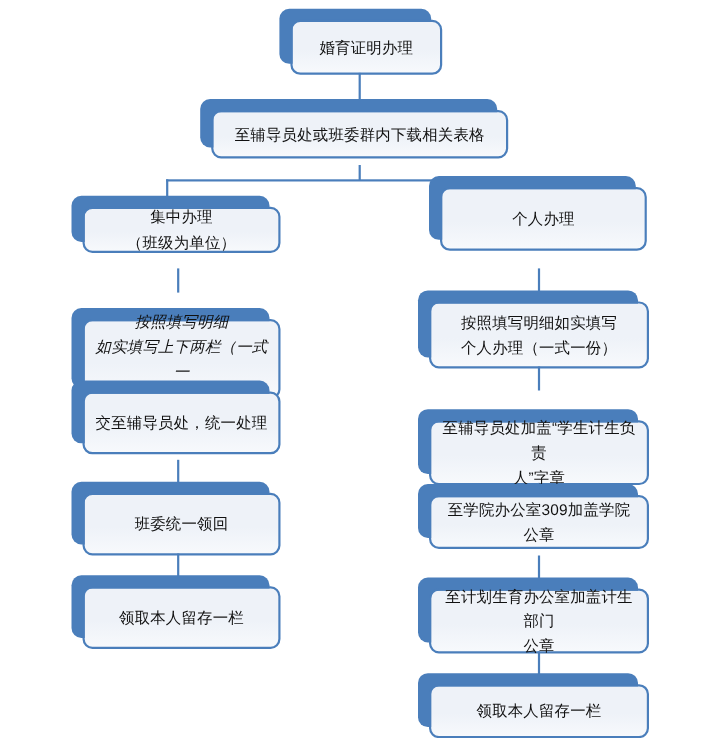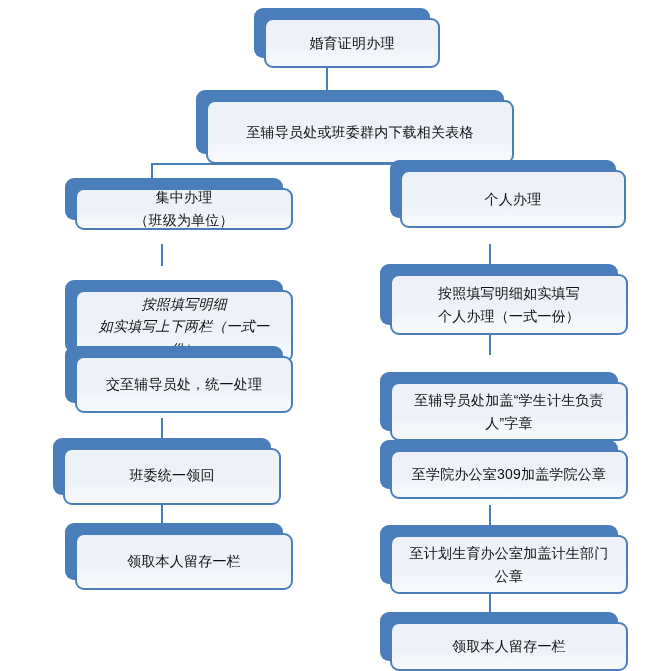--- a/index.html
+++ b/index.html
@@ -21,21 +21,20 @@
   .conn {
     position: absolute;
     background: #4a7ebb;
   }
   .conn.v { width: 2px; }
   .conn.h { height: 2px; }
 
   
   .node {
     position: absolute;
-    padding-left: 38px;
   }
   .node .plate {
     position: absolute;
     left: 0;
     top: 0;
     right: 10px;
     bottom: 10px;
     background: #4a7ebb;
     border-radius: 9px;
   }
@@ -88,21 +87,21 @@
   <div class="conn v" style="left:489px; top:505px; height:22px;"></div>
   <div class="conn v" style="left:489px; top:592px; height:22px;"></div>
 
   <div class="node" style="left:254px; top:8px; width:148px; height:60px;">
     <div class="plate"></div>
     <div class="face">
       <span class="label">婚育证明办理</span>
     </div>
   </div>
 
-  <div class="node wide" style="left:196px; top:90px; width:280px; height:74px;">
+  <div class="node wide" style="left:182px; top:90px; width:280px; height:54px;">
     <div class="plate"></div>
     <div class="face">
       <span class="label">至辅导员处或班委群内下载相关表格</span>
     </div>
   </div>
 
   <div class="node" style="left:65px; top:178px; width:190px; height:52px;">
     <div class="plate"></div>
     <div class="face">
       <span class="label">集中办理
@@ -119,21 +118,21 @@
     </div>
   </div>
 
   <div class="node" style="left:65px; top:346px; width:190px; height:67px;">
     <div class="plate"></div>
     <div class="face">
       <span class="label">交至辅导员处，统一处理</span>
     </div>
   </div>
 
-  <div class="node" style="left:53px; top:438px; width:190px; height:67px;font-family:Liberation Serif, serif;">
+  <div class="node" style="left:65px; top:438px; width:190px; height:67px;">
     <div class="plate"></div>
     <div class="face">
       <span class="label">班委统一领回</span>
     </div>
   </div>
 
   <div class="node" style="left:65px; top:523px; width:190px; height:67px;">
     <div class="plate"></div>
     <div class="face">
       <span class="label">领取本人留存一栏</span>

